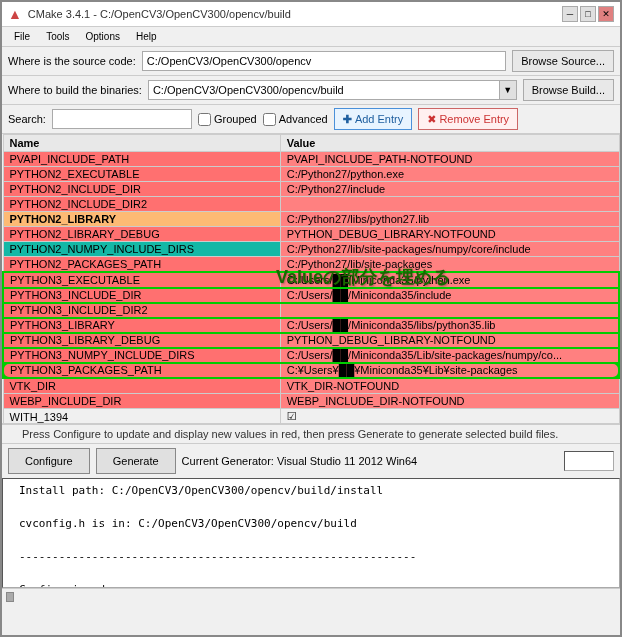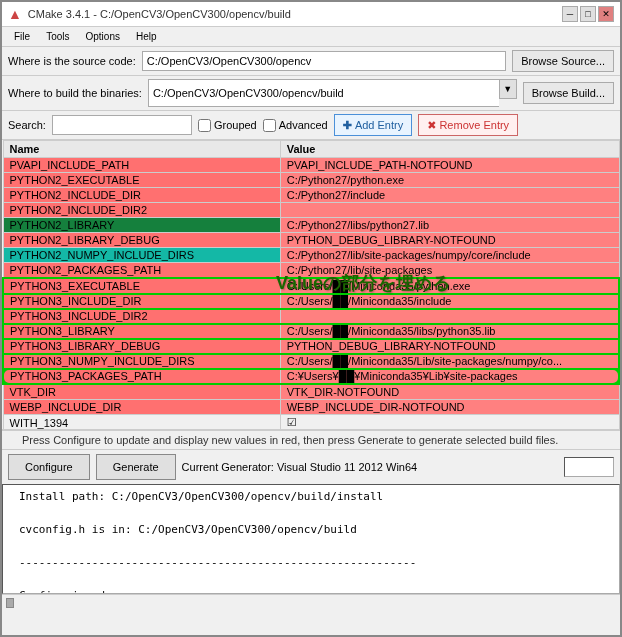--- a/index.html
+++ b/index.html
@@ -110,21 +110,21 @@
       transform: translate(-20%, -60%);
       color: #1a6600; font-size: 18px; font-weight: bold;
       text-shadow: 1px 1px 2px rgba(0,0,0,0.3);
       pointer-events: none; z-index: 10;
       white-space: nowrap;
     }
     .combo-wrapper {
       display: flex; flex: 1;
     }
     .combo-input {
-      flex: 1; height: 28px; border: 1px solid #aaa; border-right: none;
+      flex: 1; height: 20px; border: 1px solid #aaa; border-right: none;
       padding: 1px 4px; font-size: 11px; background: white;
     }
     .combo-btn {
       width: 18px; height: 20px; border: 1px solid #aaa;
       background: #e0e0e0; cursor: pointer; display: flex;
       align-items: center; justify-content: center; font-size: 9px;
     }
     .window-frame {
       border: 2px solid #888; background: #f0f0f0;
       width: 622px; height: 637px; display: flex; flex-direction: column;
@@ -208,21 +208,21 @@
           </tr>
           <tr>
             <td style="background: rgb(255, 112, 112);">PYTHON2_INCLUDE_DIR</td>
             <td style="background: rgb(255, 128, 128);">C:/Python27/include</td>
           </tr>
           <tr>
             <td style="background: rgb(255, 112, 112);">PYTHON2_INCLUDE_DIR2</td>
             <td style="background: rgb(255, 128, 128);"></td>
           </tr>
           <tr>
-            <td style="background: #15803d;">PYTHON2_LIBRARY</td>
+            <td style="background: #fdba74; font-weight: bold;">PYTHON2_LIBRARY</td>
             <td style="background: rgb(255, 128, 128);">C:/Python27/libs/python27.lib</td>
           </tr>
           <tr>
             <td style="background: rgb(255, 112, 112);">PYTHON2_LIBRARY_DEBUG</td>
             <td style="background: rgb(255, 128, 128);">PYTHON_DEBUG_LIBRARY-NOTFOUND</td>
           </tr>
           <tr>
             <td style="background: #14b8a6;">PYTHON2_NUMPY_INCLUDE_DIRS</td>
             <td style="background: rgb(255, 128, 128);">C:/Python27/lib/site-packages/numpy/core/include</td>
           </tr>

